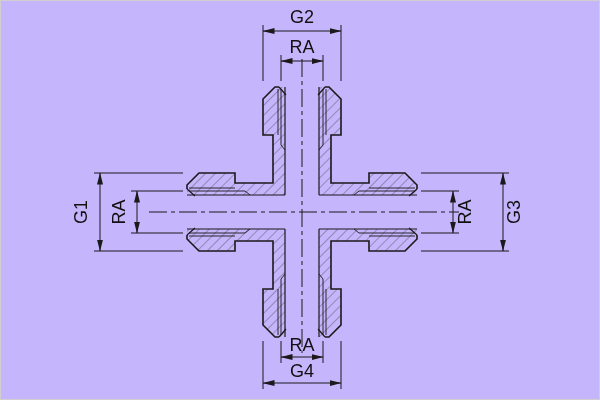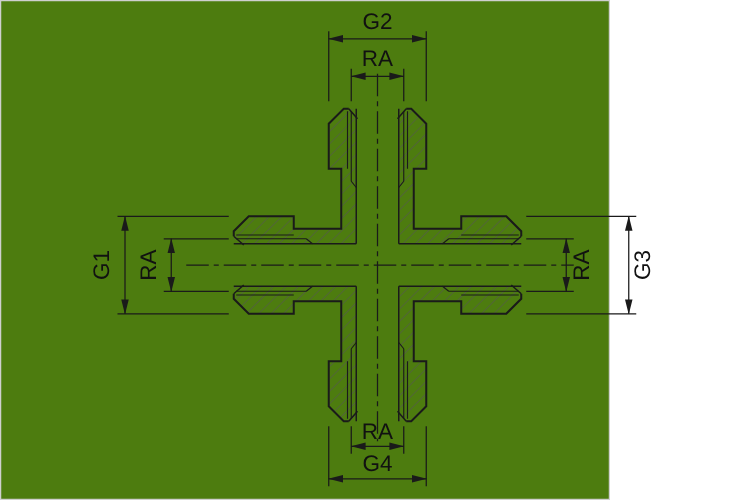--- a/index.html
+++ b/index.html
@@ -1,18 +1,18 @@
 <!DOCTYPE html>
 <html><head>
 <meta charset="utf-8">
 <style>
   html,body{margin:0;padding:0;background:#ffffff;}
   .frame{
-    width:488px;height:400px;box-sizing:border-box;
-    border:1px solid #cfcfcf;background:#4d7c0f;position:relative;
+    width:600px;height:400px;box-sizing:border-box;
+    border:1px solid #cfcfcf;background:#c4b5fd;position:relative;
   }
   svg{display:block;}
   .dim-text{
     font-family:"Liberation Sans","DejaVu Sans",sans-serif;
     font-size:18px;
     fill:#111111;
   }
   .thin{stroke-width:0.9;}
   .med{stroke-width:1.2;}
   .thick{stroke-width:1.6;}

